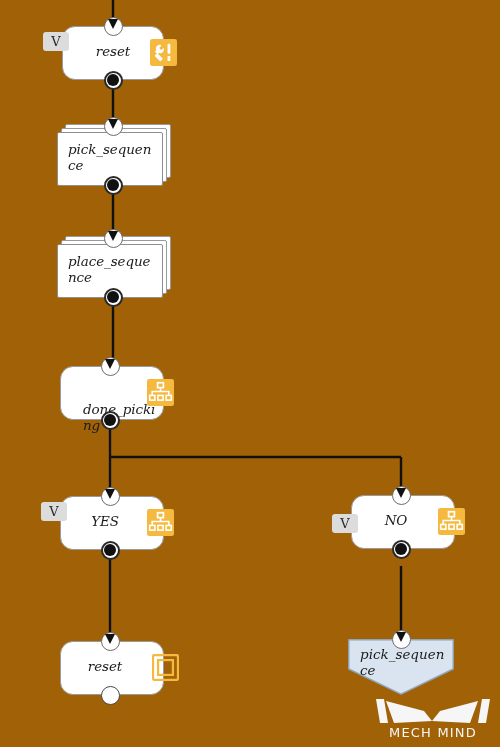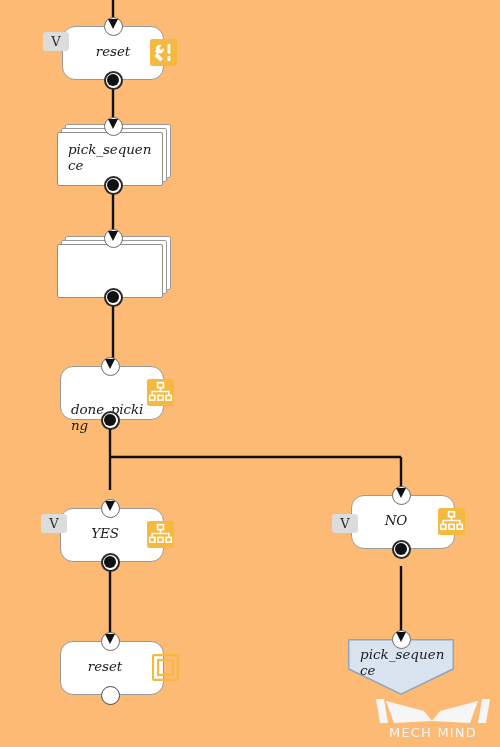--- a/index.html
+++ b/index.html
@@ -2,21 +2,21 @@
 <html><head>
 <meta charset="utf-8">
 <title>State Machine Editor</title>
 <style>
   html,body{margin:0;padding:0;background:#ffffff;}
   body{
     width:500px;height:747px;position:relative;overflow:hidden;
     font-family:"DejaVu Sans","Liberation Sans",sans-serif;
     -webkit-font-smoothing:antialiased;
   }
-  #canvas{position:absolute;inset:0;width:500px;height:747px;background:#fdba74;}
+  #canvas{position:absolute;inset:0;width:500px;height:747px;background:#a16207;}
 
   
   #wires{position:absolute;left:0;top:0;width:500px;height:747px;}
 
   
   .node{position:absolute;box-sizing:border-box;}
 
   .nbox{
     position:absolute;left:0;top:0;width:100%;height:100%;
     box-sizing:border-box;
@@ -166,54 +166,55 @@
     <div class="port out" style="left:46.5px;top:43.5px;">
       <span class="ring"></span>
         <span class="dot"></span>
     </div>
   </div>
 
   <div class="node" style="left:57px;top:244px;width:106px;height:54px;">
     <div class="stack-l2" style="left:8px;top:-8px;width:106px;height:54px;"></div>
     <div class="stack-l1" style="left:4px;top:-4px;width:106px;height:54px;"></div>
     <div class="nbox sharp"></div>
+    <div class="nlabel" style="left:11px;top:10px;width:86px;">place_sequence</div>
     <div class="port gray" style="left:46.5px;top:-15.5px;">
       <span class="ring"></span>
         <span class="arrow"></span>
     </div>
     <div class="port out" style="left:46.5px;top:43.5px;">
       <span class="ring"></span>
         <span class="dot"></span>
     </div>
   </div>
 
   <div class="node" style="left:60px;top:366px;width:104px;height:54px;">
     <div class="nbox"></div>
-    <div class="nlabel" style="left:11px;top:10px;width:80px;margin-top:26px;">done_picking</div>
+    <div class="nlabel" style="left:23px;top:10px;width:80px;margin-top:26px;">done_picking</div>
     <span class="nicon" style="left:87px;top:13px;">
       <svg viewBox="0 0 24 24">
         <rect x="0" y="0" width="24" height="24" rx="2" fill="#f5b940"></rect>
         <rect x="9.4" y="3.3" width="5.2" height="4.4" fill="none" stroke="#fff" stroke-width="1.5"></rect>
         <path d="M12 7.7 v3.4 M4.6 14.2 v-3.1 h14.8 v3.1" fill="none" stroke="#fff" stroke-width="1.4"></path>
         <rect x="2.4" y="14.6" width="4.6" height="4.2" fill="none" stroke="#fff" stroke-width="1.4"></rect>
         <rect x="9.7" y="14.6" width="4.6" height="4.2" fill="none" stroke="#fff" stroke-width="1.4"></rect>
         <rect x="17" y="14.6" width="4.6" height="4.2" fill="none" stroke="#fff" stroke-width="1.4"></rect>
       </svg>
     </span>
     <div class="port gray" style="left:40.5px;top:-9.5px;">
       <span class="ring"></span>
         <span class="arrow"></span>
     </div>
     <div class="port out" style="left:40.5px;top:44.5px;">
       <span class="ring"></span>
         <span class="dot"></span>
     </div>
   </div>
 
-  <div class="node" style="left:60px;top:508px;width:104px;height:54px;">
+  <div class="node" style="left:60px;top:496px;width:104px;height:54px;">
     <div class="nbox"></div>
     <div class="nlabel center" style="left:14px;top:18px;width:62px;">YES</div>
     <span class="nicon" style="left:87px;top:13px;">
       <svg viewBox="0 0 24 24">
         <rect x="0" y="0" width="24" height="24" rx="2" fill="#f5b940"></rect>
         <rect x="9.4" y="3.3" width="5.2" height="4.4" fill="none" stroke="#fff" stroke-width="1.5"></rect>
         <path d="M12 7.7 v3.4 M4.6 14.2 v-3.1 h14.8 v3.1" fill="none" stroke="#fff" stroke-width="1.4"></path>
         <rect x="2.4" y="14.6" width="4.6" height="4.2" fill="none" stroke="#fff" stroke-width="1.4"></rect>
         <rect x="9.7" y="14.6" width="4.6" height="4.2" fill="none" stroke="#fff" stroke-width="1.4"></rect>
         <rect x="17" y="14.6" width="4.6" height="4.2" fill="none" stroke="#fff" stroke-width="1.4"></rect>

